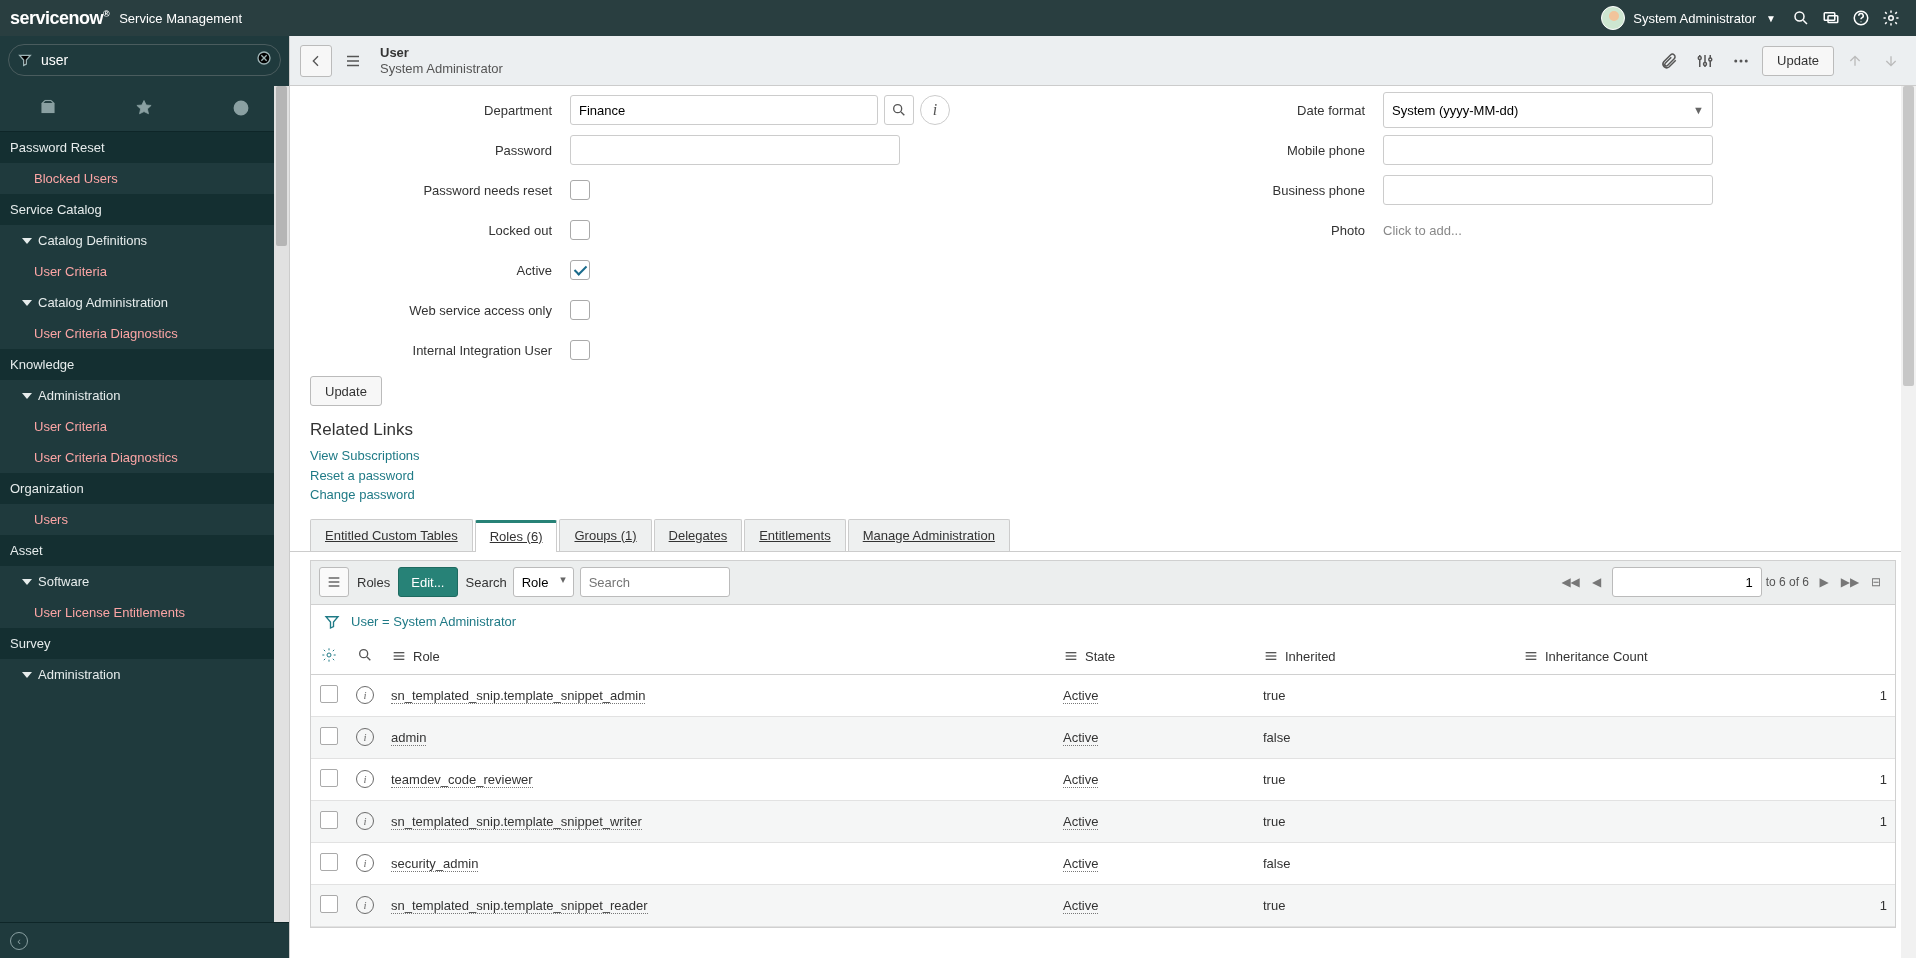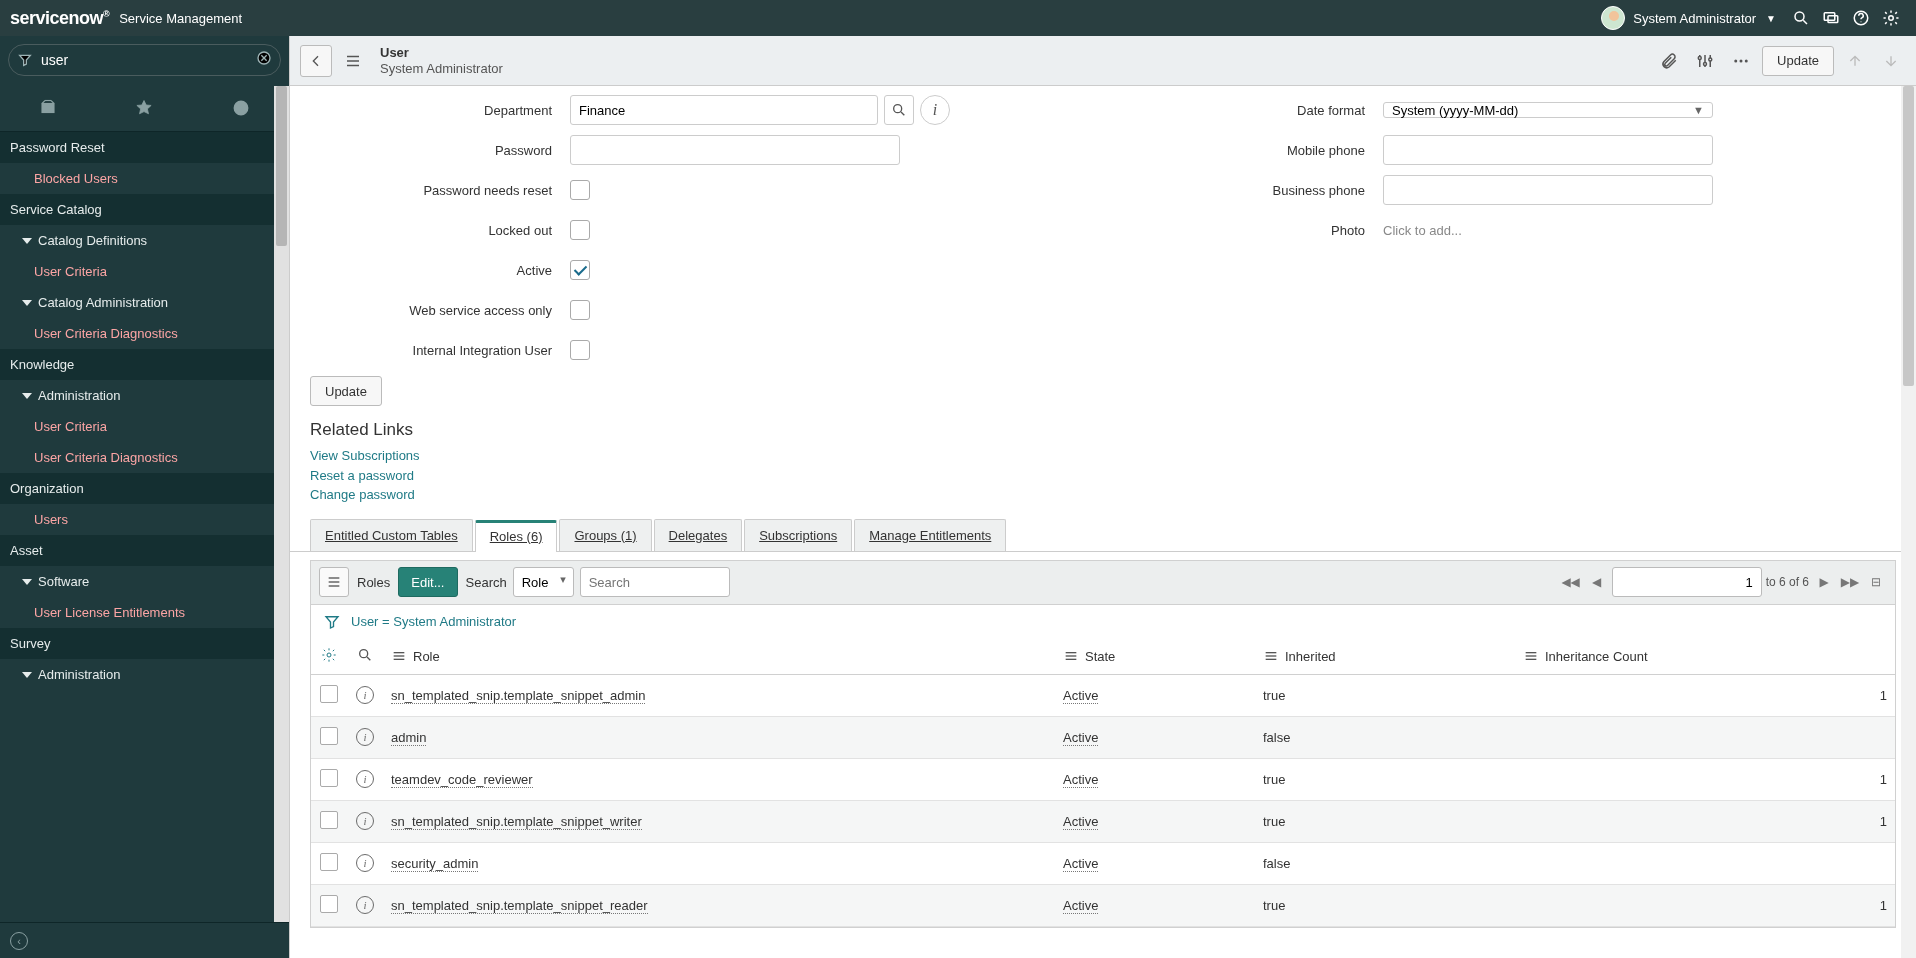--- a/index.html
+++ b/index.html
@@ -55,21 +55,21 @@
 
 .form-body{flex:1;overflow-y:auto;position:relative;}
 .form-grid{display:flex;padding:4px 20px 0 20px;gap:40px;}
 .form-col{flex:1;}
 .frow{display:flex;align-items:center;height:40px;}
 .frow label{width:260px;text-align:right;padding-right:18px;font-size:13px;color:#333;}
 .frow .finput{flex:1;max-width:330px;height:30px;border:1px solid #ccc;border-radius:3px;padding:0 8px;font-size:13px;}
 .frow .fref{display:flex;max-width:380px;flex:1;gap:6px;align-items:center;}
 .frow .fref input{flex:1;height:30px;border:1px solid #ccc;border-radius:3px;padding:0 8px;font-size:13px;}
 .frow .fref .rbtn{width:30px;height:30px;border:1px solid #ccc;border-radius:3px;display:flex;align-items:center;justify-content:center;cursor:pointer;background:#fff;}
-.frow .fselect{flex:1;max-width:330px;height:16px;border:1px solid #ccc;border-radius:3px;padding:0 8px;font-size:13px;background:#fff;display:flex;align-items:center;justify-content:space-between;}
+.frow .fselect{flex:1;max-width:330px;height:36px;border:1px solid #ccc;border-radius:3px;padding:0 8px;font-size:13px;background:#fff;display:flex;align-items:center;justify-content:space-between;}
 .frow .chk{width:20px;height:20px;border:1px solid #aaa;border-radius:3px;display:flex;align-items:center;justify-content:center;background:#fff;}
 .frow .chk.checked::after{content:"";width:5px;height:10px;border-right:2px solid #1a6b8c;border-bottom:2px solid #1a6b8c;transform:rotate(45deg);margin-top:-3px;}
 .frow .linklike{color:#2e7d8a;font-size:13px;cursor:pointer;}
 
 .btn-row{padding:6px 20px 14px 20px;}
 .related-links{padding:0 20px 14px 20px;}
 .related-links h3{font-size:17px;font-weight:normal;color:#333;margin-bottom:6px;}
 .related-links a{display:block;color:#1f7a86;font-size:13px;text-decoration:none;line-height:1.5;cursor:pointer;}
 
 .tabs{display:flex;padding:0 20px;border-bottom:1px solid #ccc;gap:0;font-size:13px;}
@@ -367,22 +367,22 @@
             <a>Reset a password</a>
             <a>Change password</a>
           </div>
     </div>
 
     <div class="tabs" id="tabs">
           <div class="tab">Entitled Custom Tables</div>
           <div class="tab active">Roles (6)</div>
           <div class="tab">Groups (1)</div>
           <div class="tab">Delegates</div>
-          <div class="tab">Subscriptions</div>
-          <div class="tab">Manage Entitlements</div>
+          <div class="tab">Entitlements</div>
+          <div class="tab">Manage Administration</div>
         </div>
 
     <div class="list-wrap">
       <div class="list-toolbar">
         <div class="tb-btn">
           <svg class="i16" viewBox="0 0 24 24" stroke="#555" stroke-width="2">
                 <line x1="4" y1="6" x2="20" y2="6"></line>
                 <line x1="4" y1="12" x2="20" y2="12"></line>
                 <line x1="4" y1="18" x2="20" y2="18"></line>
               </svg>

